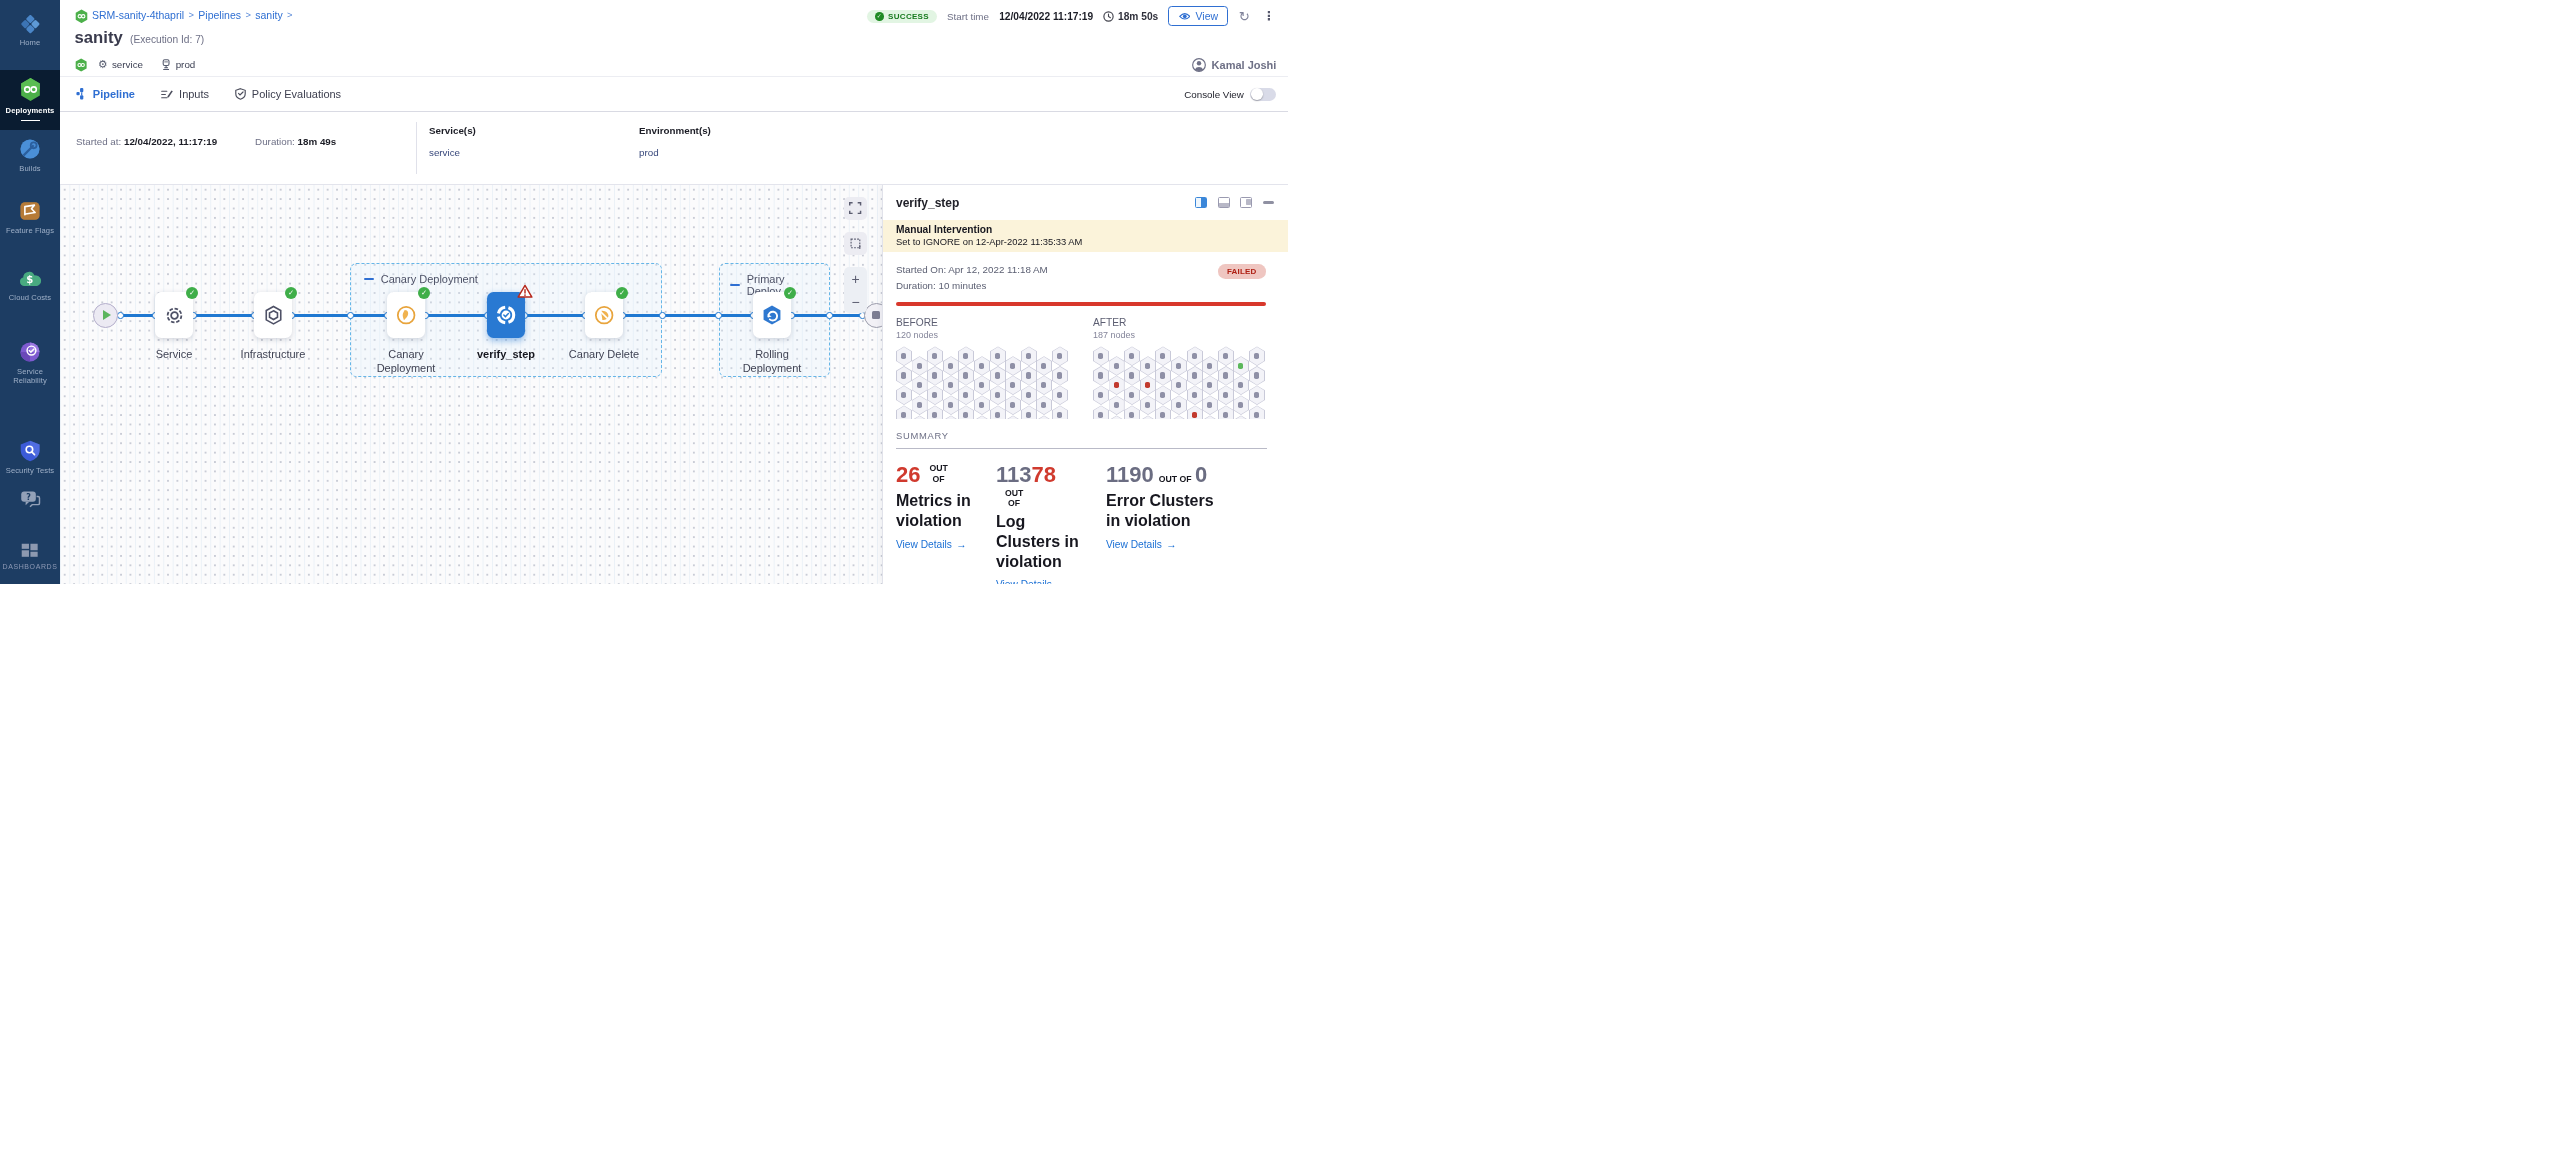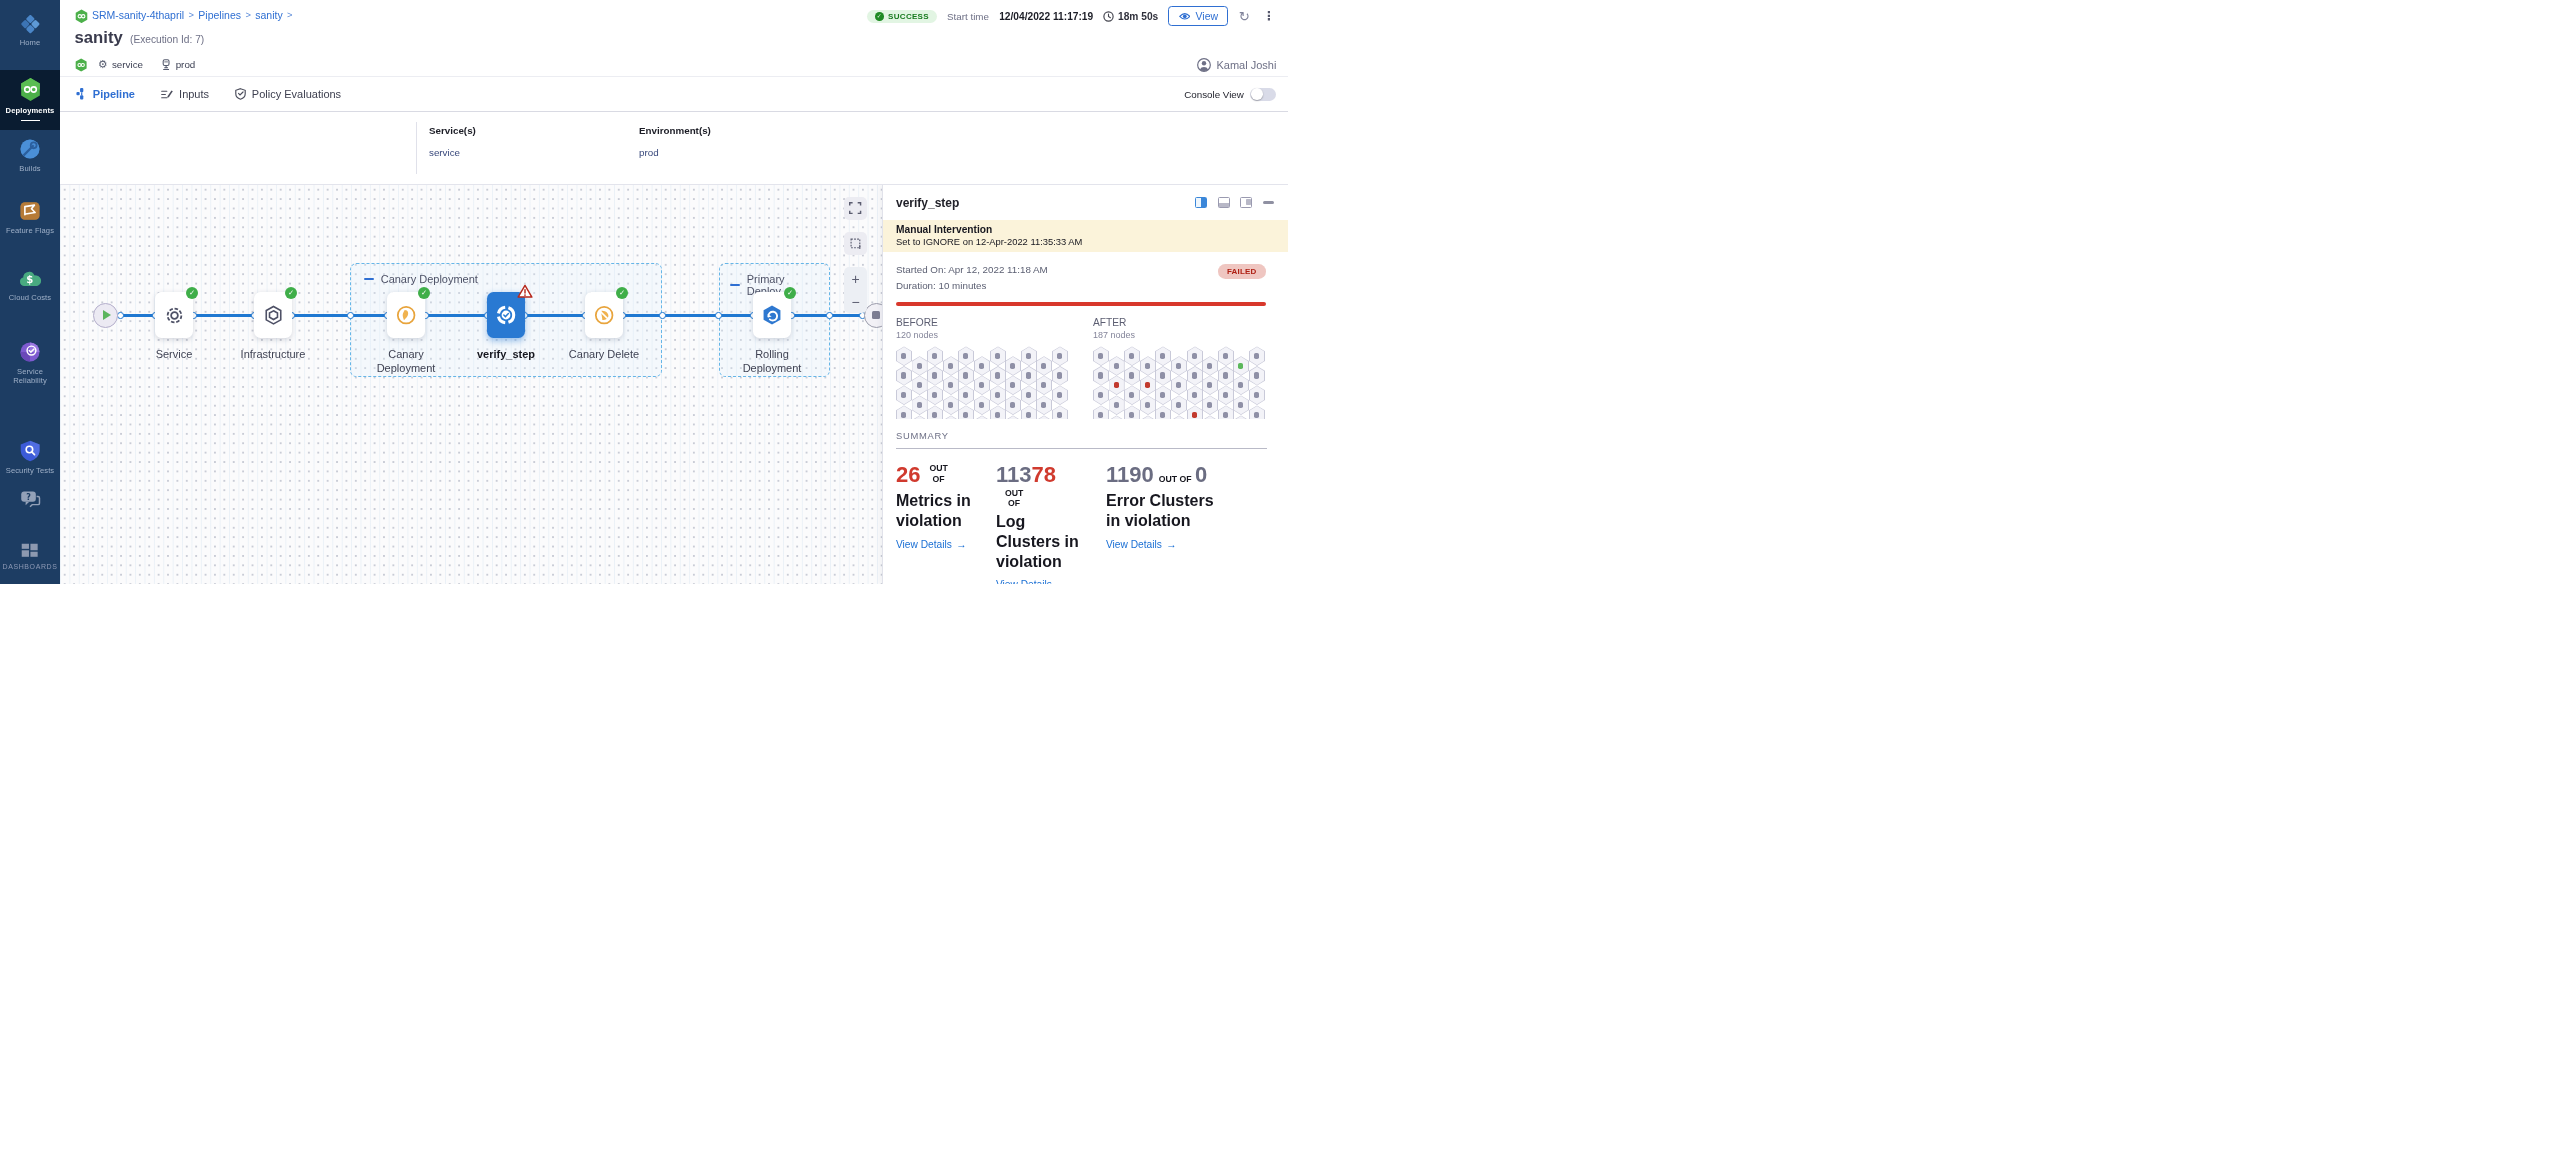--- a/index.html
+++ b/index.html
@@ -37,21 +37,21 @@
   .icon-btn { font-size:13px; color:#80839a; cursor:pointer; line-height:1; }
   .kebab { font-size:12.3px; color:#55576b; font-weight:700; cursor:pointer; padding:0 2.9px; }
 
   .row2 { height:25px; display:flex; align-items:baseline; gap:7.3px; padding:0 10.2px 0 14.5px; }
   .page-title { font-size:16.7px; font-weight:700; color:#3a3b4d; }
   .exec-id { font-size:10.2px; color:#6e7086; }
 
   .row3 { height:23px; display:flex; align-items:center; gap:6.5px; padding:0 11.6px 0 14.5px; }
   .tag { display:flex; align-items:center; gap:4.4px; font-size:9.8px; color:#3d4154; }
   .gear-glyph { font-size:11px; color:#555b6e; }
-  .user-chip { display:flex; align-items:center; gap:5.8px; font-size:11px; color:#6e7086; }
+  .user-chip { display:flex; align-items:center; gap:5.8px; font-size:11px; color:#6e7086;font-weight:bold; }
 
   
   .tabbar { height:36px; display:flex; align-items:center; gap:26px; padding:0 11.6px 0 16px;
     border-bottom:0.7px solid #d9dae3; border-top:0.7px solid #ecedf2; }
   .tab { display:flex; align-items:center; gap:5.8px; font-size:11px; color:#3e4050; cursor:pointer; }
   .tab.active { color:#2f6fd2; font-weight:600; }
   .toggle-wrap { display:flex; align-items:center; gap:6.5px; font-size:9.8px; color:#23242e; }
   .toggle { width:26px; height:13px; border-radius:6.5px; background:#d9dbe8; position:relative; cursor:pointer; }
   .toggle .knob { position:absolute; left:0.7px; top:0.7px; width:11.6px; height:11.6px; border-radius:50%;
     background:#fff; box-shadow:0 0.7px 1.5px rgba(0,0,0,.35); }
@@ -371,20 +371,26 @@
       <div class="spacer"></div>
       <span class="toggle-wrap">
         <span>Console View</span>
         <span class="toggle">
             <span class="knob"></span>
           </span>
       </span>
     </div>
 
     <div class="stageinfo">
+      <div class="stage-times">
+        <span><span class="k">Started at:</span>
+          <span class="v">12/04/2022, 11:17:19</span></span>
+        <span><span class="k">Duration:</span>
+          <span class="v">18m 49s</span></span>
+      </div>
       <div class="vdiv"></div>
       <div class="svc-col" style="left:369px">
         <div class="h">Service(s)</div>
         <div class="link">service</div>
       </div>
       <div class="svc-col" style="left:579px">
         <div class="h">Environment(s)</div>
         <div class="link">prod</div>
       </div>
     </div>

